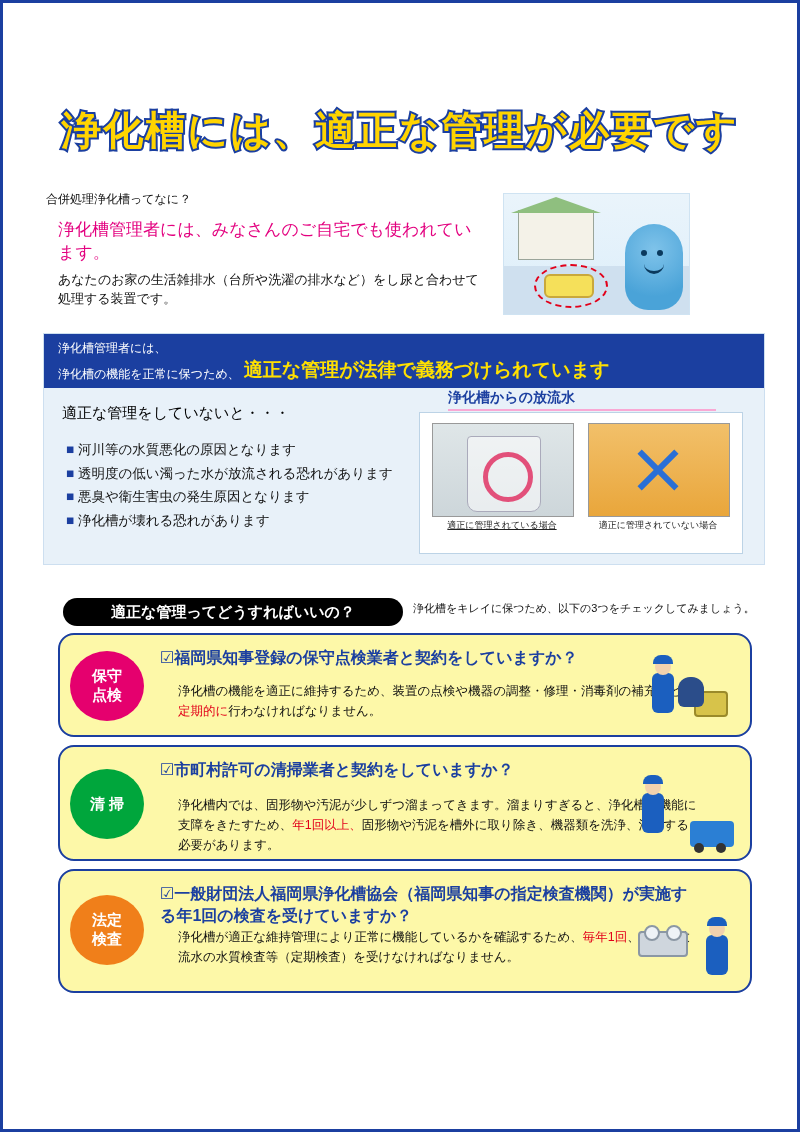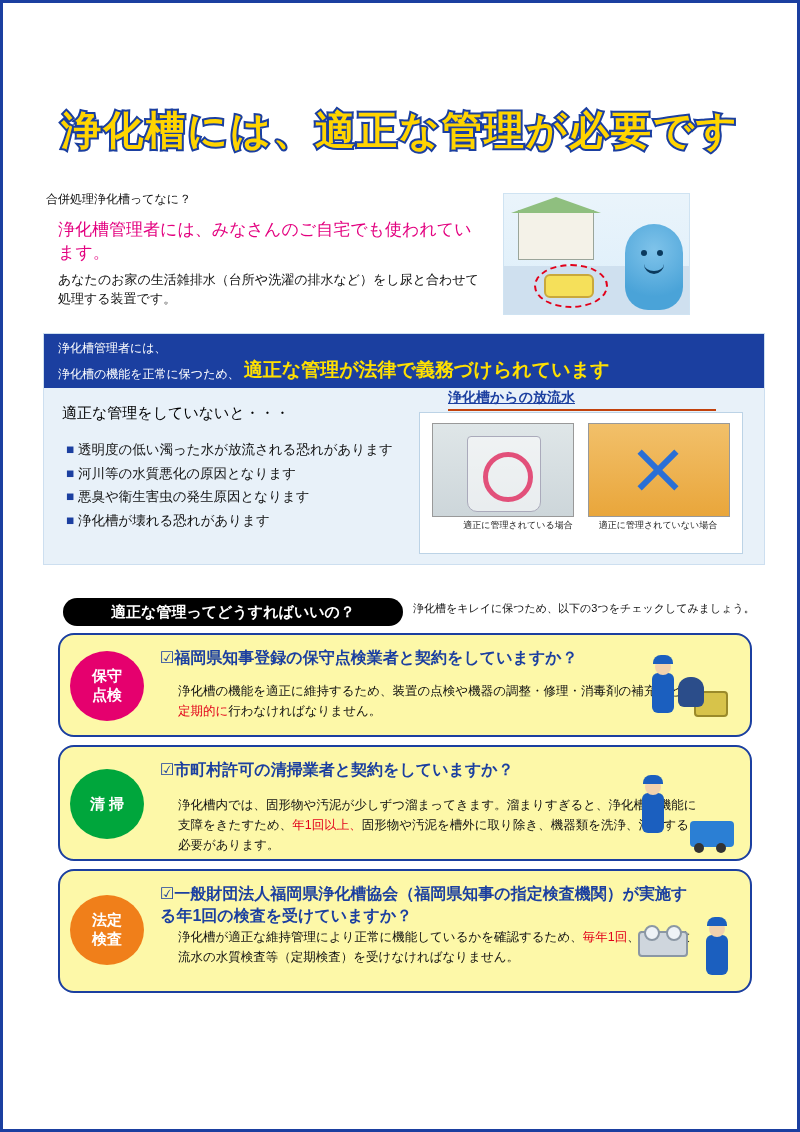--- a/index.html
+++ b/index.html
@@ -104,21 +104,21 @@
     position:absolute;top:104px;left:22px;margin:0;padding:0;list-style:none;
   }
   .s2-list li{font-size:13.5px;color:#111;line-height:1.75;}
   .s2-list li:before{content:"■ ";color:#1b3fa0;}
   .photos{
     position:absolute;top:78px;left:375px;width:322px;height:140px;
     background:#fff;border:1px solid #bcd3e6;
   }
   .photos-title{
     position:absolute;top:-24px;left:28px;font-size:14px;color:#1b3fa0;font-weight:bold;
-    border-bottom:2px solid #c2410c;padding-bottom:2px;width:268px;text-decoration:underline;
+    border-bottom:2px solid #f9a8d4;padding-bottom:2px;width:268px;
   }
   .photo{
     position:absolute;top:10px;width:140px;height:92px;border:1px solid #999;
     background:#f0f0f0;overflow:hidden;
   }
   .photo.ok{left:12px;background:linear-gradient(180deg,#dfe6e8 0%,#cdd6da 100%);}
   .photo.ng{left:168px;background:linear-gradient(180deg,#f2c06a 0%,#e9a63b 100%);}
   .glass{
     position:absolute;left:34px;top:12px;width:72px;height:74px;
     background:rgba(255,255,255,.55);border:1px solid #aab;border-radius:4px 4px 10px 10px;
@@ -129,21 +129,21 @@
   .mark-x{
     position:absolute;left:46px;top:22px;width:48px;height:48px;
   }
   .mark-x:before,.mark-x:after{
     content:"";position:absolute;left:20px;top:-2px;width:6px;height:52px;background:#2a6fd6;
   }
   .mark-x:before{transform:rotate(45deg);} .mark-x:after{transform:rotate(-45deg);}
   .cap{
     position:absolute;top:106px;font-size:9px;color:#222;text-align:center;width:140px;
   }
-  .cap.ok{left:28px;} .cap.ng{left:168px;}
+  .cap.ok{left:12px;text-decoration:underline;} .cap.ng{left:168px;}
   
   .s3-head{
     position:absolute;top:595px;left:60px;width:340px;height:28px;
     background:#000000;color:#fff;border-radius:14px;
     font-size:15px;font-weight:bold;text-align:center;line-height:28px;
   }
   .s3-note{
     position:absolute;top:598px;left:410px;font-size:11px;color:#111;
   }
   .card{
@@ -222,22 +222,22 @@
     </div>
   </div>
 
   <div class="s2">
     <div class="s2-bar">
       <div class="l1">浄化槽管理者には、</div>
       <span class="l2">浄化槽の機能を正常に保つため、</span><span class="l3">適正な管理が法律で義務づけられています</span>
     </div>
     <div class="s2-lead">適正な管理をしていないと・・・</div>
     <ul class="s2-list">
+      <li>河川等の水質悪化の原因となります</li>
       <li>透明度の低い濁った水が放流される恐れがあります</li>
-      <li>河川等の水質悪化の原因となります</li>
       <li>悪臭や衛生害虫の発生原因となります</li>
       <li>浄化槽が壊れる恐れがあります</li>
     </ul>
 
     <div class="photos">
       <div class="photos-title">浄化槽からの放流水</div>
       <div class="photo ok">
         <div class="glass"></div>
         <div class="mark-o"></div>
       </div>

